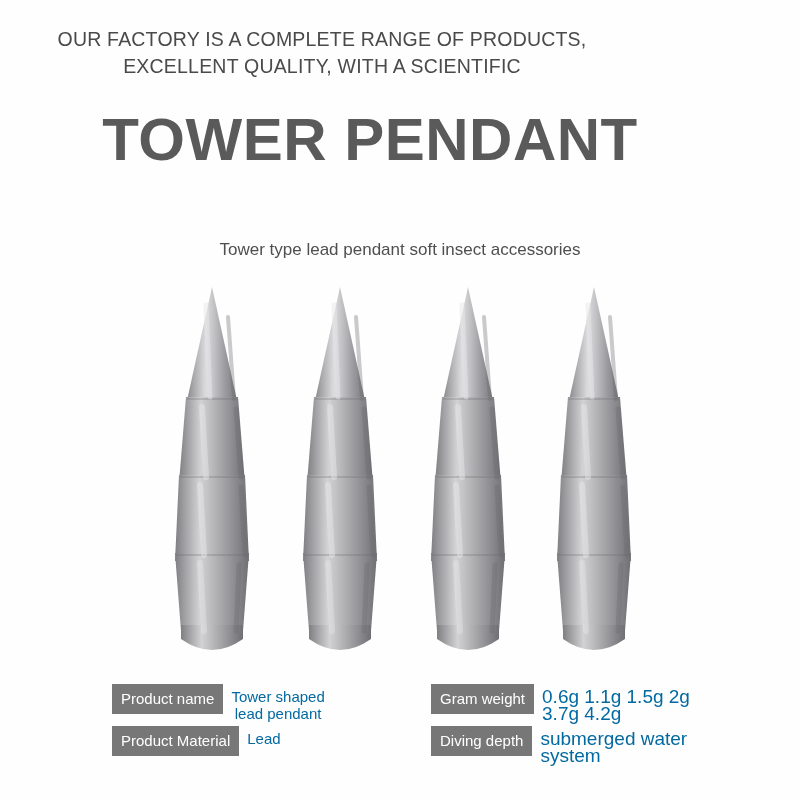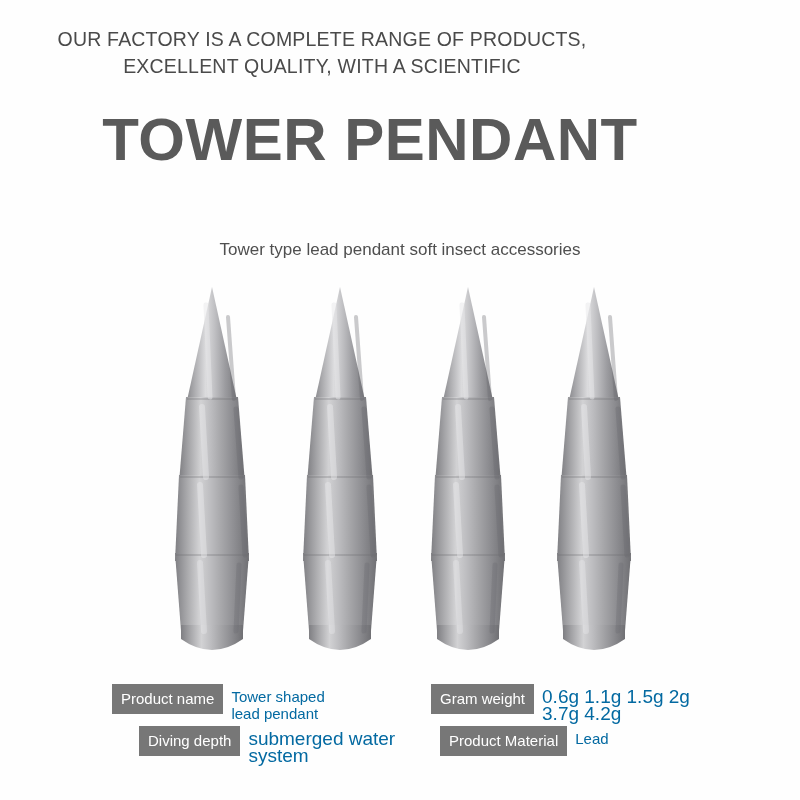--- a/index.html
+++ b/index.html
@@ -110,20 +110,21 @@
     color: #0369a1;
     font-size: 15px;
     line-height: 17px;
     padding-left: 8px;
     padding-top: 4px;
     white-space: pre-line;
   }
   .col-left {
     width: 292px;
     flex: 0 0 292px;
+    text-align: center;
   }
   .col-right {
     flex: 1 1 auto;
     padding-left: 27px;
   }
   .spec-value.small {
     font-size: 19px;
   }
 </style>
 </head>
@@ -204,24 +205,24 @@
         <span class="spec-label">Product name</span>
         <span class="spec-value">Tower shaped
 lead pendant</span>
       </div>
       <div class="spec-cell col-right">
         <span class="spec-label">Gram weight</span>
         <span class="spec-value small">0.6g 1.1g 1.5g 2g 3.7g 4.2g</span>
       </div>
     </div>
     <div class="spec-row">
+      <div class="spec-cell col-left">
+        <span class="spec-label">Product Material</span>
+        <span class="spec-value">Lead</span>
+      </div>
       <div class="spec-cell col-right">
         <span class="spec-label">Diving depth</span>
         <span class="spec-value small">submerged water system</span>
       </div>
-      <div class="spec-cell col-left">
-        <span class="spec-label">Product Material</span>
-        <span class="spec-value">Lead</span>
-      </div>
     </div>
   </div>
 
 </div>
 
 </body></html>

